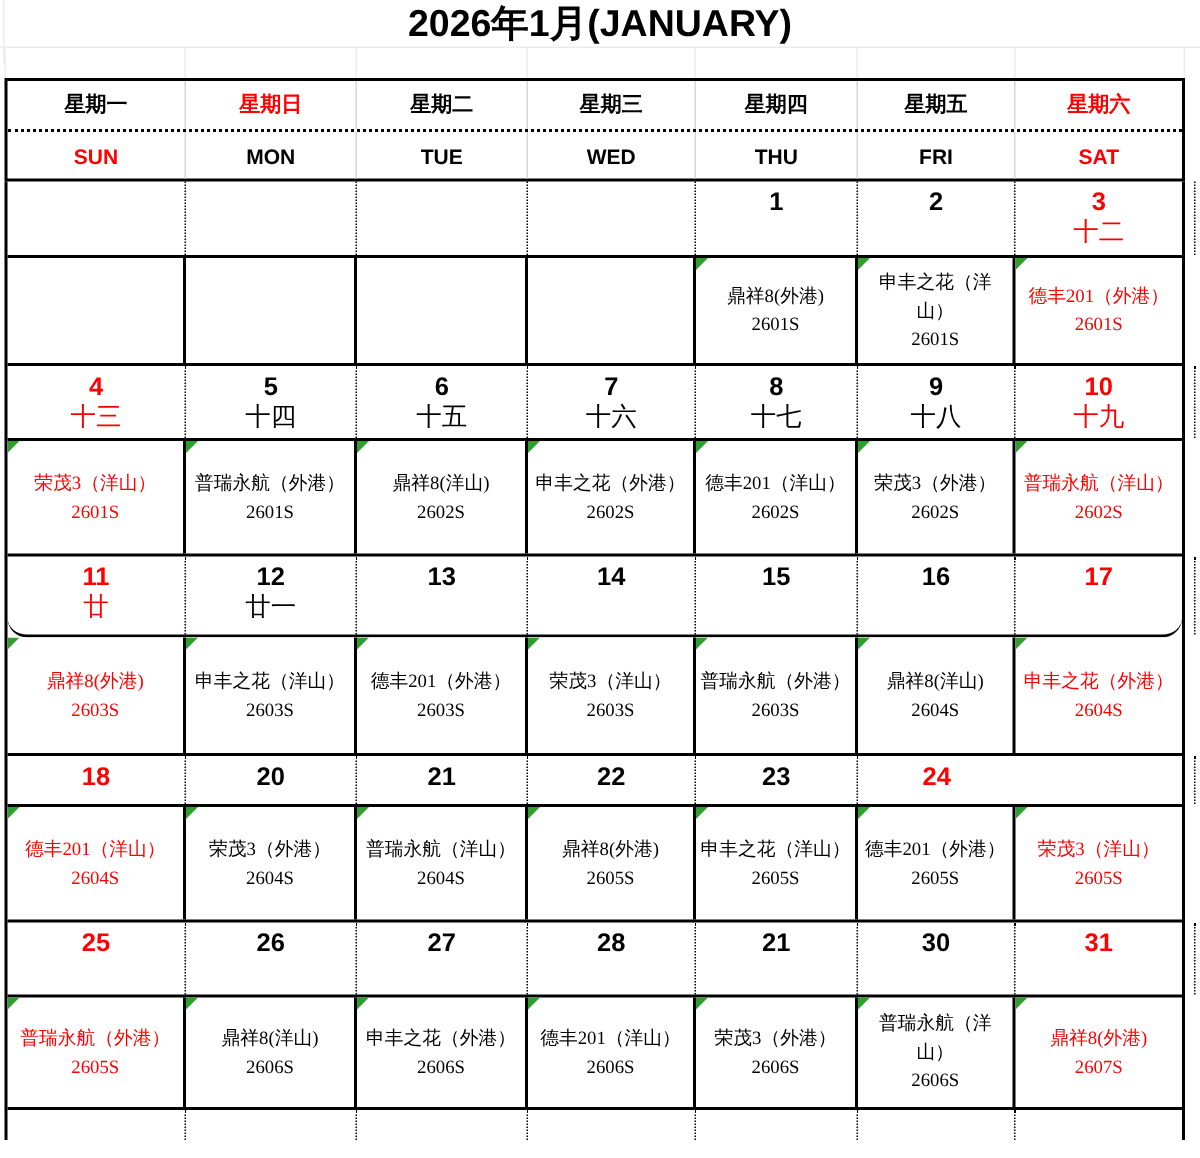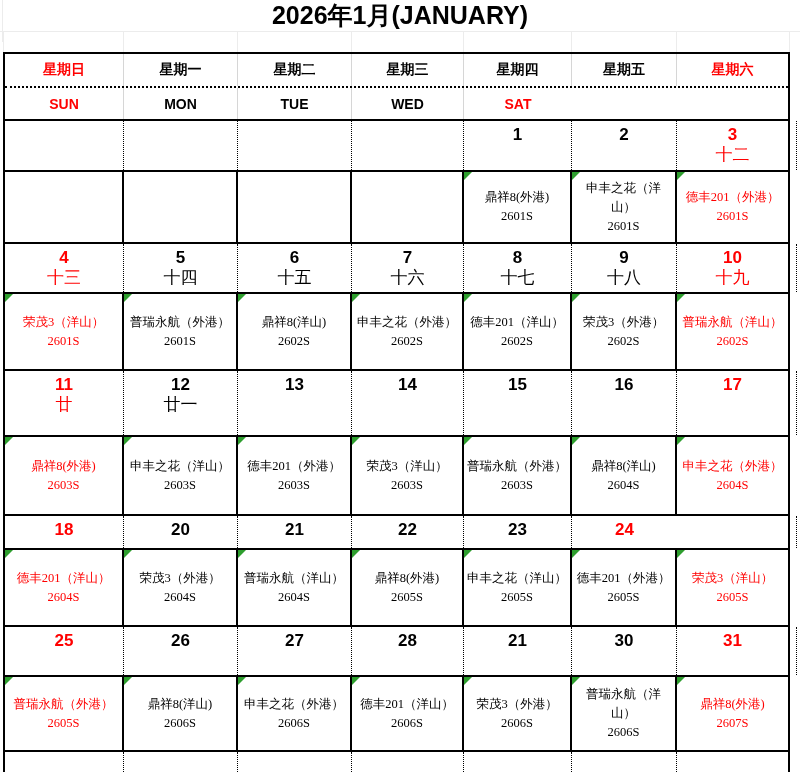--- a/index.html
+++ b/index.html
@@ -81,33 +81,35 @@
   <div class="tcell"></div>
     <div class="tcell"></div>
   <div class="tcell"></div>
     <div class="tcell"></div>
   <div class="tcell"></div>
 </div>
 
 <div class="cal">
   <div class="hdr">
     <div class="hdr-row cn" id="hdr-cn">
+        <div class="hdr-cell">星期一</div>
         <div class="hdr-cell weekend-text">星期日</div>
-        <div class="hdr-cell">星期一</div>
         <div class="hdr-cell">星期二</div>
         <div class="hdr-cell">星期三</div>
         <div class="hdr-cell">星期四</div>
         <div class="hdr-cell">星期五</div>
         <div class="hdr-cell weekend-text">星期六</div>
       </div>
     <div class="hdr-row en" id="hdr-en">
         <div class="hdr-cell weekend-text">SUN</div>
         <div class="hdr-cell">MON</div>
         <div class="hdr-cell">TUE</div>
         <div class="hdr-cell">WED</div>
+        <div class="hdr-cell">THU</div>
+        <div class="hdr-cell">FRI</div>
         <div class="hdr-cell weekend-text">SAT</div>
       </div>
   </div>
   <div class="cal-body" id="weeks">
       <div class="row date-row" style="height: 51px;">
         <div class="date-cell weekend-text"></div>
         <div class="date-cell"></div>
         <div class="date-cell"></div>
         <div class="date-cell"></div>
         <div class="date-cell">
@@ -202,21 +204,21 @@
           <span class="tri"></span>
           <span class="ship-name">荣茂3（外港）</span>
           <span class="voyage">2602S</span>
         </div>
         <div class="ship-cell red-cell">
           <span class="tri"></span>
           <span class="ship-name">普瑞永航（洋山）</span>
           <span class="voyage">2602S</span>
         </div>
       </div>
-      <div class="row date-row" style="height: 66px;">
+      <div class="row date-row" style="height: 54px; border-radius: 13px;">
         <div class="date-cell weekend-text">
           <div class="date-num">11</div>
           <div class="lunar">廿</div>
         </div>
         <div class="date-cell">
           <div class="date-num">12</div>
           <div class="lunar">廿一</div>
         </div>
         <div class="date-cell">
           <div class="date-num">13</div>

